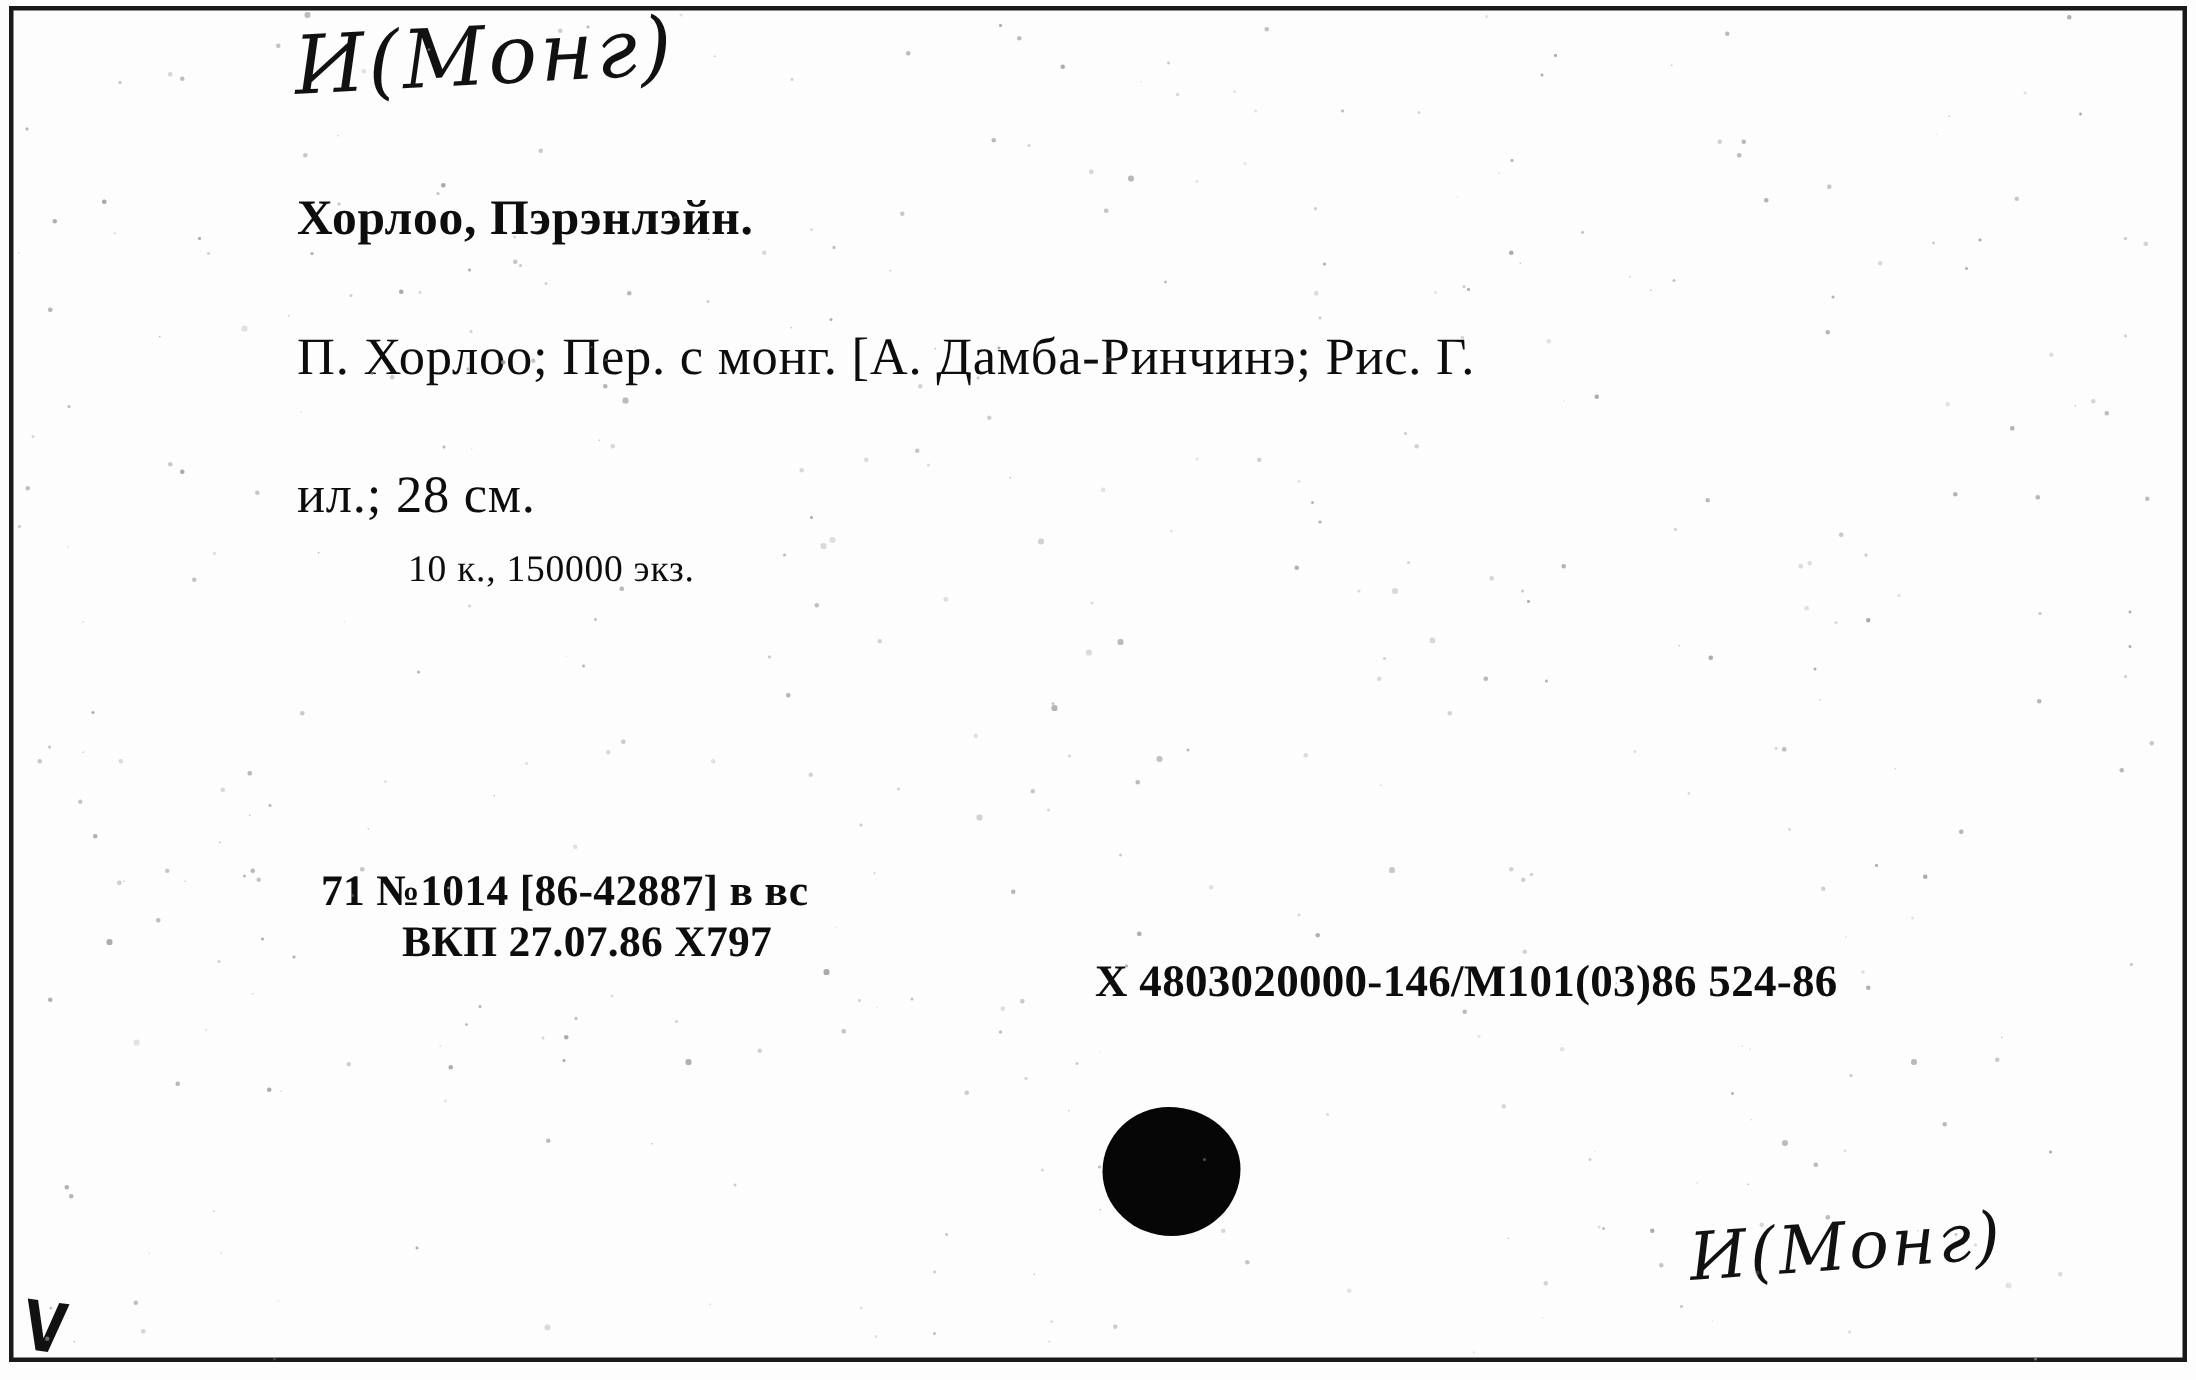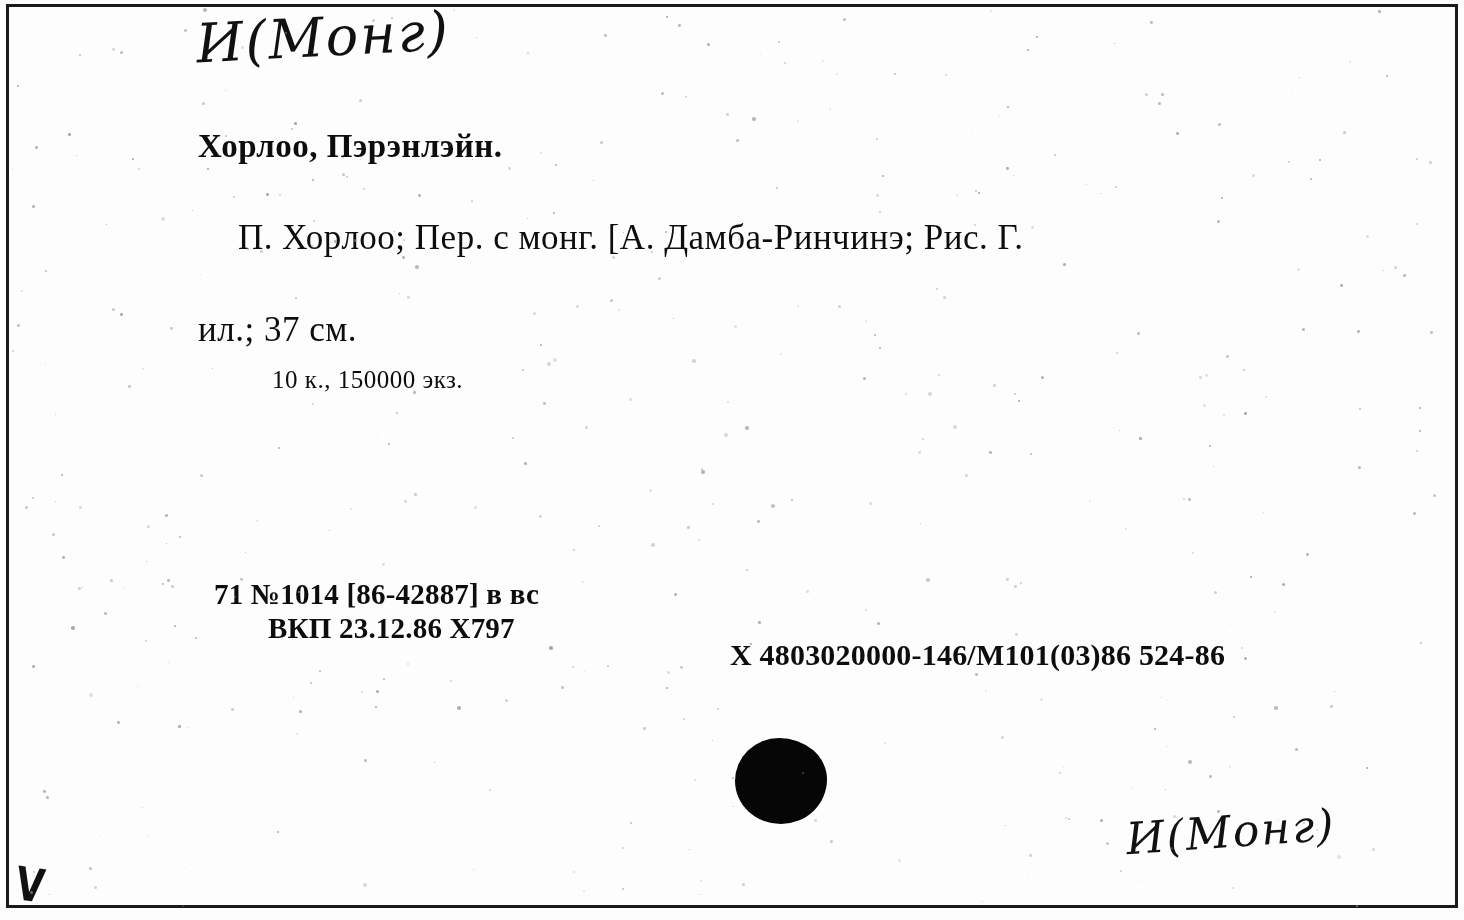--- a/index.html
+++ b/index.html
@@ -81,21 +81,21 @@
     font-size: 33px;
     font-weight: 700;
     letter-spacing: 0.5px;
   }
 
   .body-line {
     font-size: 35px;
     letter-spacing: 0.5px;
   }
   #body-1 { left: 258px; top: 172px; }
-  #body-2 { left: 198px; top: 218px; margin-left: 40px; }
+  #body-2 { left: 198px; top: 218px; }
   #body-3 { left: 198px; top: 264px; }
   #body-4 { left: 198px; top: 310px; }
 
   #price-line {
     left: 272px;
     top: 366px;
     font-size: 25px;
     letter-spacing: 0.5px;
   }
 
@@ -151,28 +151,28 @@
   <div class="edge edge-top"></div>
   <div class="edge edge-bottom"></div>
   <div class="edge edge-left"></div>
   <div class="edge edge-right"></div>
 
   <div class="handwriting" id="hw-top">И(Монг)</div>
 
   <div class="line" id="author">Хорлоо, Пэрэнлэйн.</div>
 
   <div class="line body-line" id="body-2">П. Хорлоо; Пер. с монг. [А. Дамба-Ринчинэ; Рис. Г.</div>
-  <div class="line body-line" id="body-4">ил.; 37 см.</div>
+  <div class="line body-line" id="body-4">ил.; 28 см.</div>
 
   <div class="line" id="price-line">10 к., 150000 экз.</div>
 
 
 
   <div class="line reg-line" id="reg-2">71 №1014 [86-42887] в вс</div>
-  <div class="line reg-line" id="reg-3">ВКП 23.12.86 Х797</div>
+  <div class="line reg-line" id="reg-3">ВКП 27.07.86 Х797</div>
 
   <div class="line" id="isbn-line">X  4803020000-146/М101(03)86  524-86</div>
 
   <div id="ink-blot"></div>
 
   <div class="handwriting" id="hw-bottom">И(Монг)</div>
 
   <div class="handwriting" id="hw-check">V</div>
 
 <div class="speck" style="width: 1.9px; height: 1.9px; left: 990px; top: 10px; opacity: 0.3;"></div>

